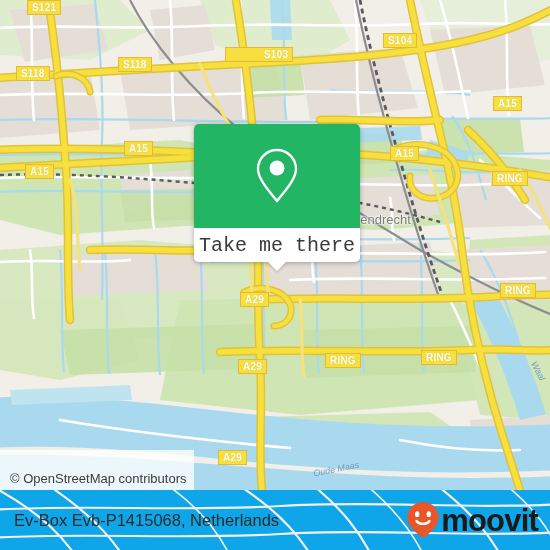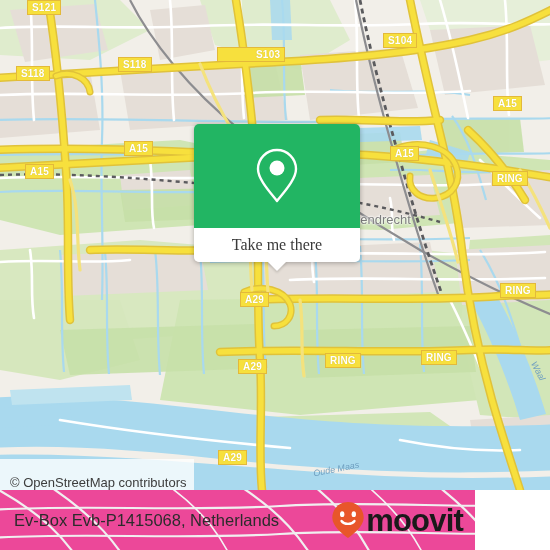--- a/index.html
+++ b/index.html
@@ -91,22 +91,22 @@
     border-radius: 0 0 5px 5px;
     height: 34px;
     display: flex;
     align-items: center;
     justify-content: center;
     cursor: pointer;
     position: relative;
   }
   #popup-button span {
     color: #3a3a3a;
-    font-family: Liberation Serif, serif;
-    font-size: 16px;
+    font-family: Liberation Mono, monospace;
+    font-size: 20px;
   }
   #popup-tail {
     position: absolute;
     left: 50%;
     transform: translateX(-50%);
     bottom: -9px;
     width: 0; height: 0;
     border-left: 10px solid transparent;
     border-right: 10px solid transparent;
     border-top: 10px solid #ffffff;
@@ -114,38 +114,38 @@
   }
 
   
   #osm-attrib {
     position: absolute;
     left: 0;
     bottom: 0;
     height: 24px;
     background: rgba(255,255,255,0.78);
     display: flex;
-    align-items: flex-end;
-    padding: 7px 7px 0 10px;
+    align-items: center;
+    padding: 16px 7px 0 10px;
     z-index: 30;
   }
   #osm-attrib span {
     font-family: "Liberation Sans", sans-serif;
     font-size: 13px;
     color: #3c3c3c;
     white-space: nowrap;
   }
 
   
   #footer {
     position: absolute;
     left: 0; top: 490px;
-    width: 475px;
+    width: 550px;
     height: 60px;
-    background: #ec4899;
+    background: #0ea5e9;
     overflow: hidden;
   }
   #footer-watermark {
     position: absolute;
     left: 0; top: 0;
     width: 550px; height: 60px;
     opacity: 1;
   }
   #footer-title {
     position: absolute;
@@ -344,21 +344,21 @@
           <path d="M300,300 C304,330 300,350 304,376"></path>
           <path d="M520,170 C532,190 542,210 550,228"></path>
         </g>
       </g>
     </svg>
 
     <div id="shield-layer">
         <div class="shield" style="left: 27px; top: 0px;">S121</div>
         <div class="shield" style="left: 118px; top: 57px;">S118</div>
         <div class="shield" style="left: 16px; top: 66px;">S118</div>
-        <div class="shield" style="left: 217px; top: 47px; padding-left: 38px;">S103</div>
+        <div class="shield" style="left: 225px; top: 47px; padding-left: 38px;">S103</div>
         <div class="shield" style="left: 383px; top: 33px; text-align: right;">S104</div>
         <div class="shield" style="left: 493px; top: 96px;">A15</div>
         <div class="shield" style="left: 124px; top: 141px;">A15</div>
         <div class="shield" style="left: 390px; top: 146px;">A15</div>
         <div class="shield" style="left: 25px; top: 164px;">A15</div>
         <div class="shield" style="left: 492px; top: 171px;">RING</div>
         <div class="shield" style="left: 500px; top: 283px;">RING</div>
         <div class="shield" style="left: 240px; top: 292px;">A29</div>
         <div class="shield" style="left: 238px; top: 359px;">A29</div>
         <div class="shield" style="left: 325px; top: 353px;">RING</div>

